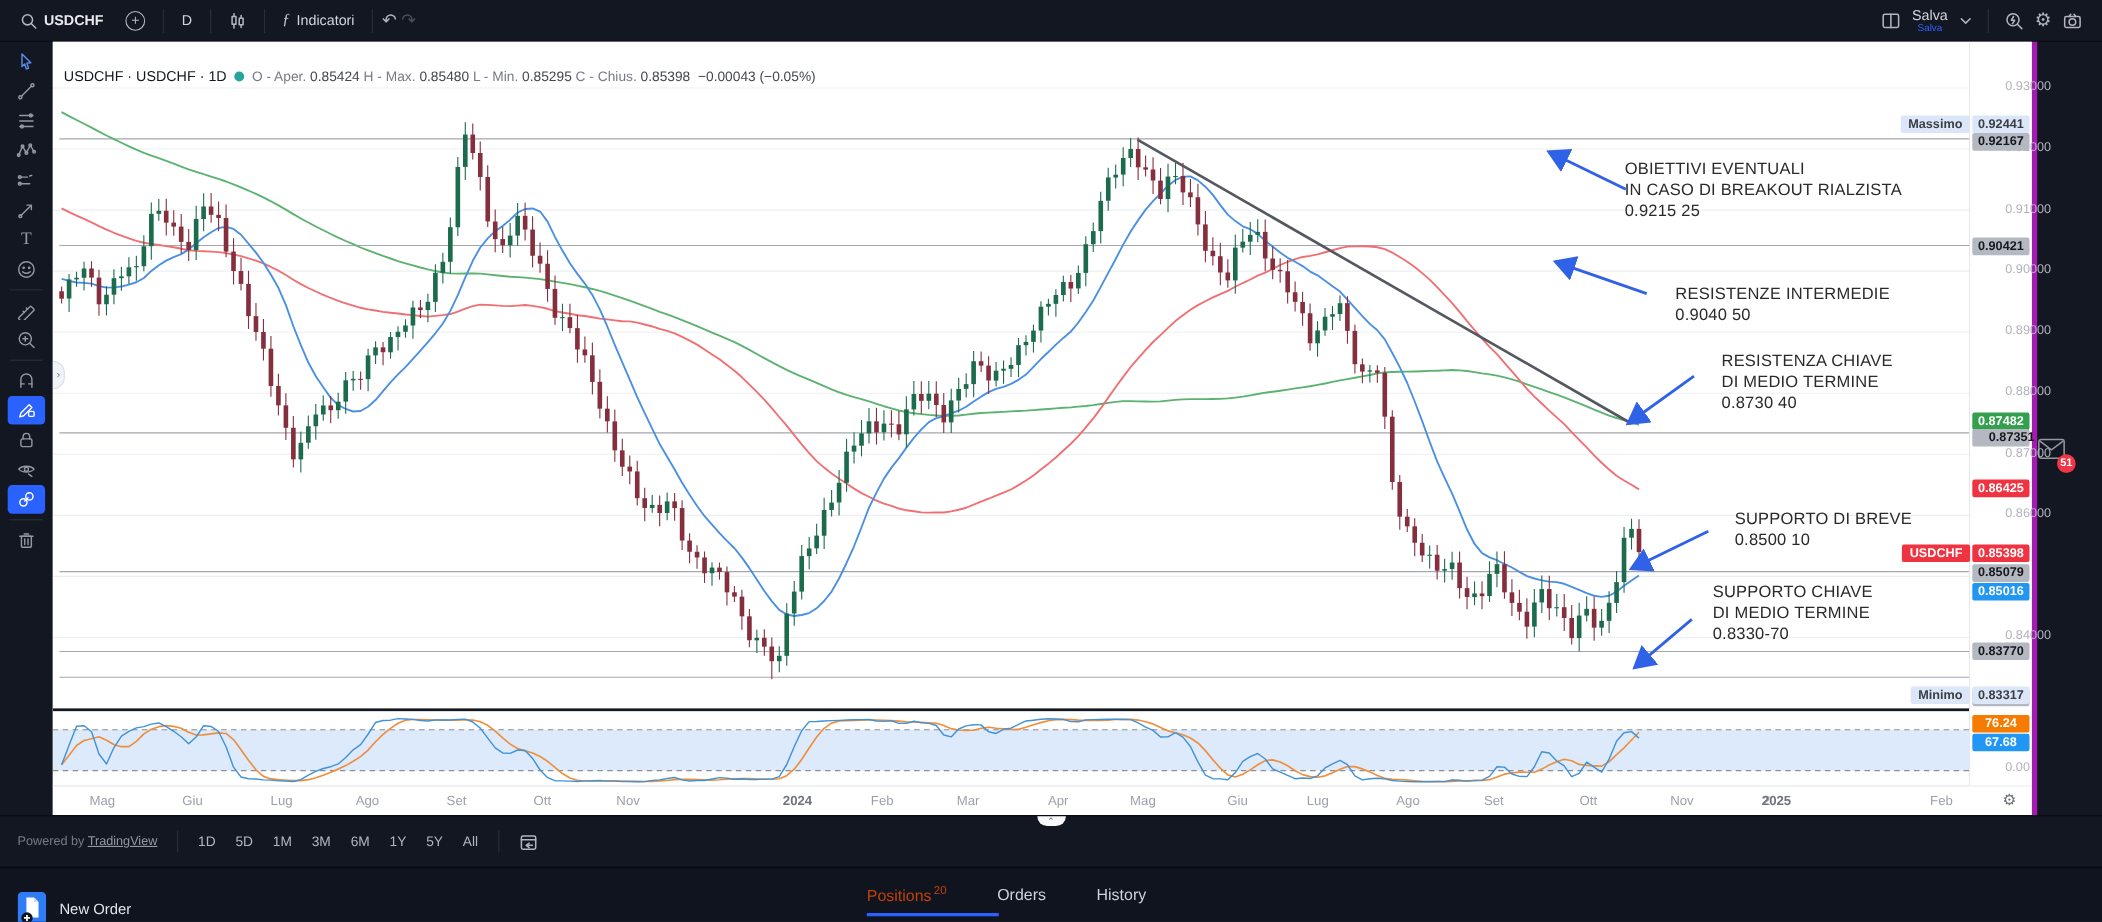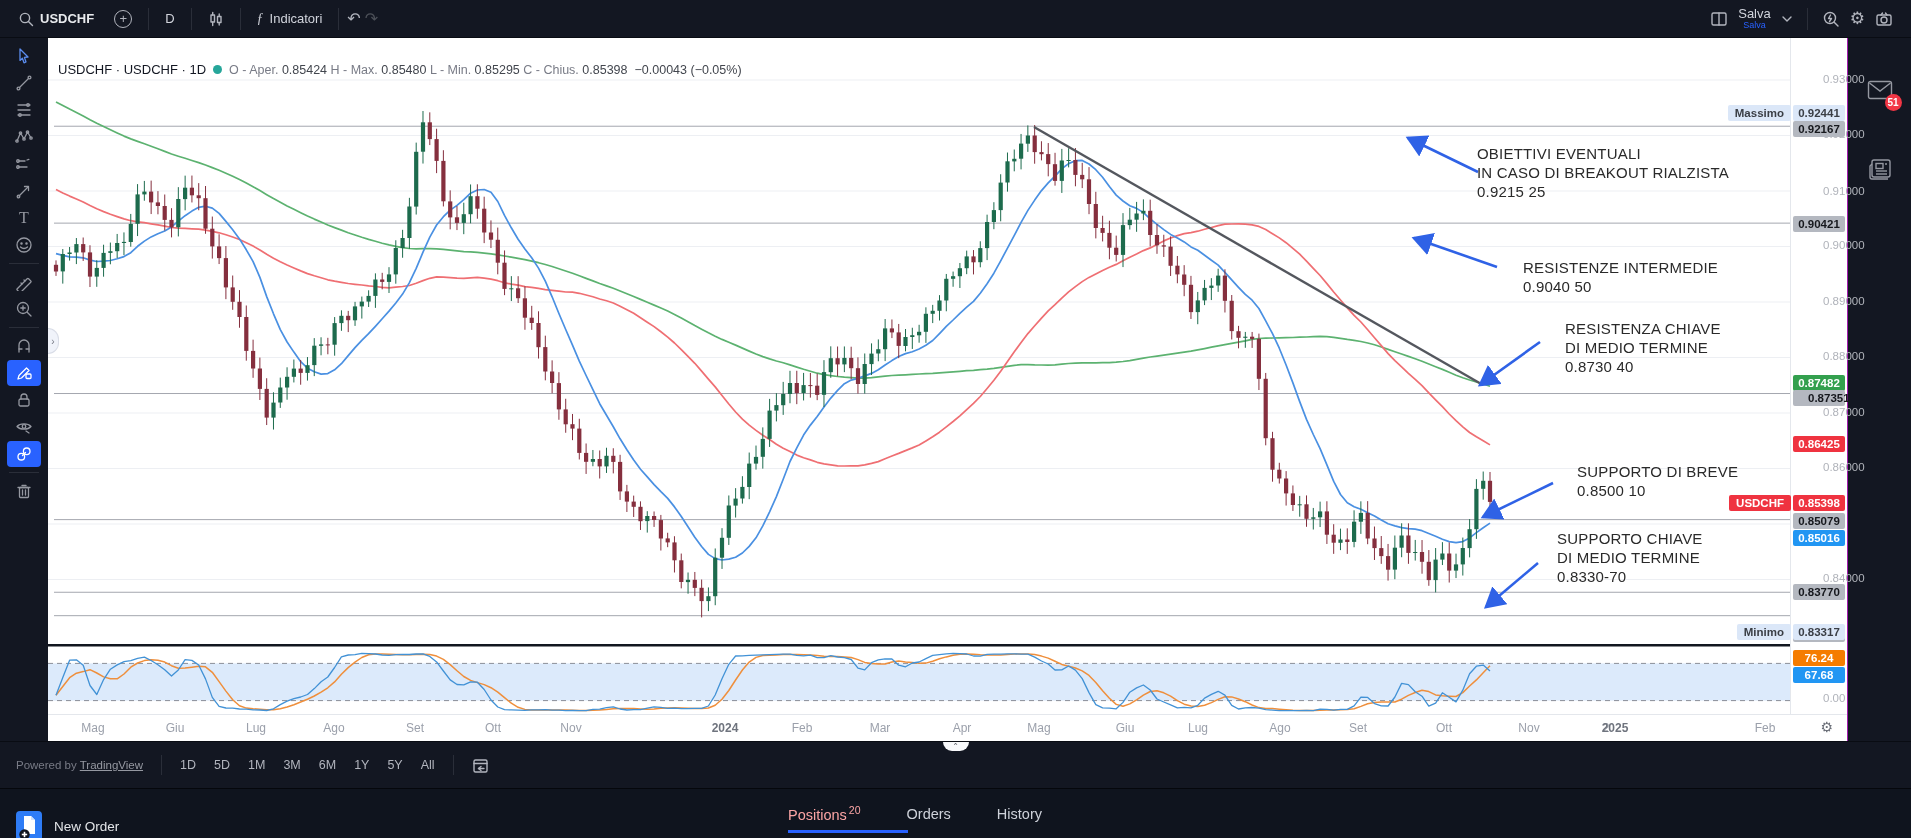--- a/index.html
+++ b/index.html
@@ -73,26 +73,26 @@
   .range-btn { cursor:pointer; color:#b2b5be; }
   .bt-right { margin-left:auto; display:flex; align-items:center; gap:14px; padding-right:130px; font-size:12.5px; }
   .collapse-pill { position:absolute; left:50%; top:0; transform:translateX(-50%); width:26px; height:9px; background:#f8f9fb; border-radius:0 0 9px 9px; color:#5a5e66; font-size:8px; display:flex; align-items:center; justify-content:center; line-height:1; }
 
   
   .tabsbar { height:50px; flex:0 0 50px; background:#0f141e; border-top:1px solid #05070c; display:flex; align-items:center; position:relative; }
   .neworder { display:flex; align-items:center; gap:12px; padding-left:16px; cursor:pointer;margin-top:25px; }
   .no-label { color:#e3e5e8; font-size:13.5px; }
   .tabs { position:absolute; left:788px; top:0; height:100%; display:flex; align-items:center; gap:46px; }
   .tab { font-size:14.5px; color:#ced2da; cursor:pointer; position:relative; }
-  .tab.active { color:#fca5a5; }
+  .tab.active { color:#c2410c; }
   .tab sup { font-size:10.5px; margin-left:2px; }
   .tab-underline { position:absolute; left:788px; bottom:5px; width:120px; height:3px; background:#2962ff; }
 
   
-  .right-side { width:64px; flex:0 0 64px; background:#131722; border-left:1px solid #a21caf; display:flex; flex-direction:column; align-items:center; padding-top:42px; gap:54px; }
+  .right-side { width:64px; flex:0 0 64px; background:#131722; border-left:5px solid #a21caf; display:flex; flex-direction:row; align-items:center; padding-top:42px; gap:54px; }
   .rs-btn { position:relative; cursor:pointer; }
   .rs-btn svg { stroke:#9598a1; fill:none; stroke-width:1.4; }
   .badge { position:absolute; right:-9px; bottom:-7px; background:#f23645; color:#fff; font-size:10px; font-weight:bold; width:17px; height:17px; border-radius:50%; display:flex; align-items:center; justify-content:center; }
 </style>
 </head>
 <body>
 
 <div class="app">
 
   <div class="topbar">

